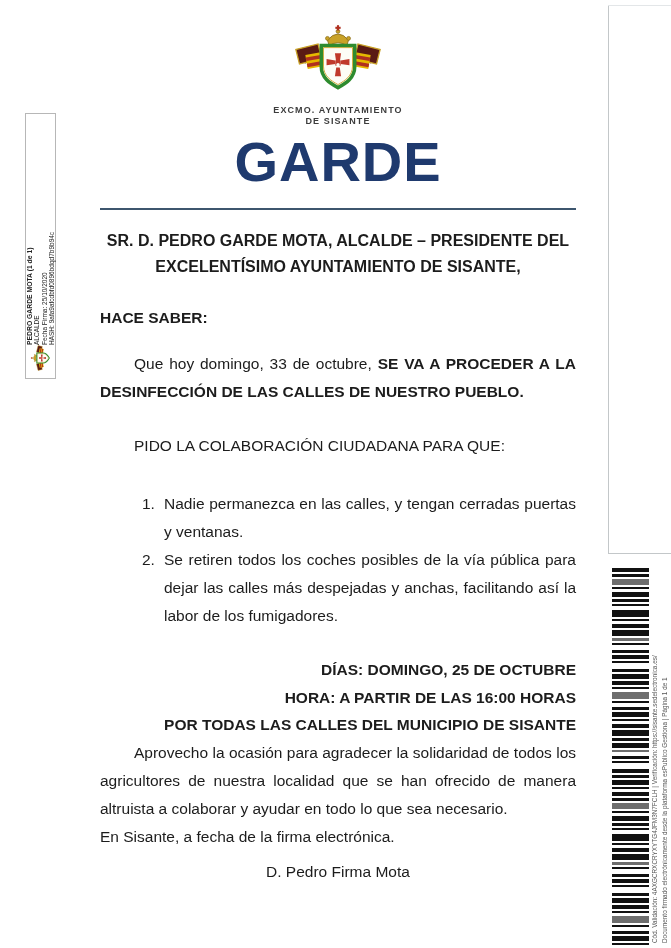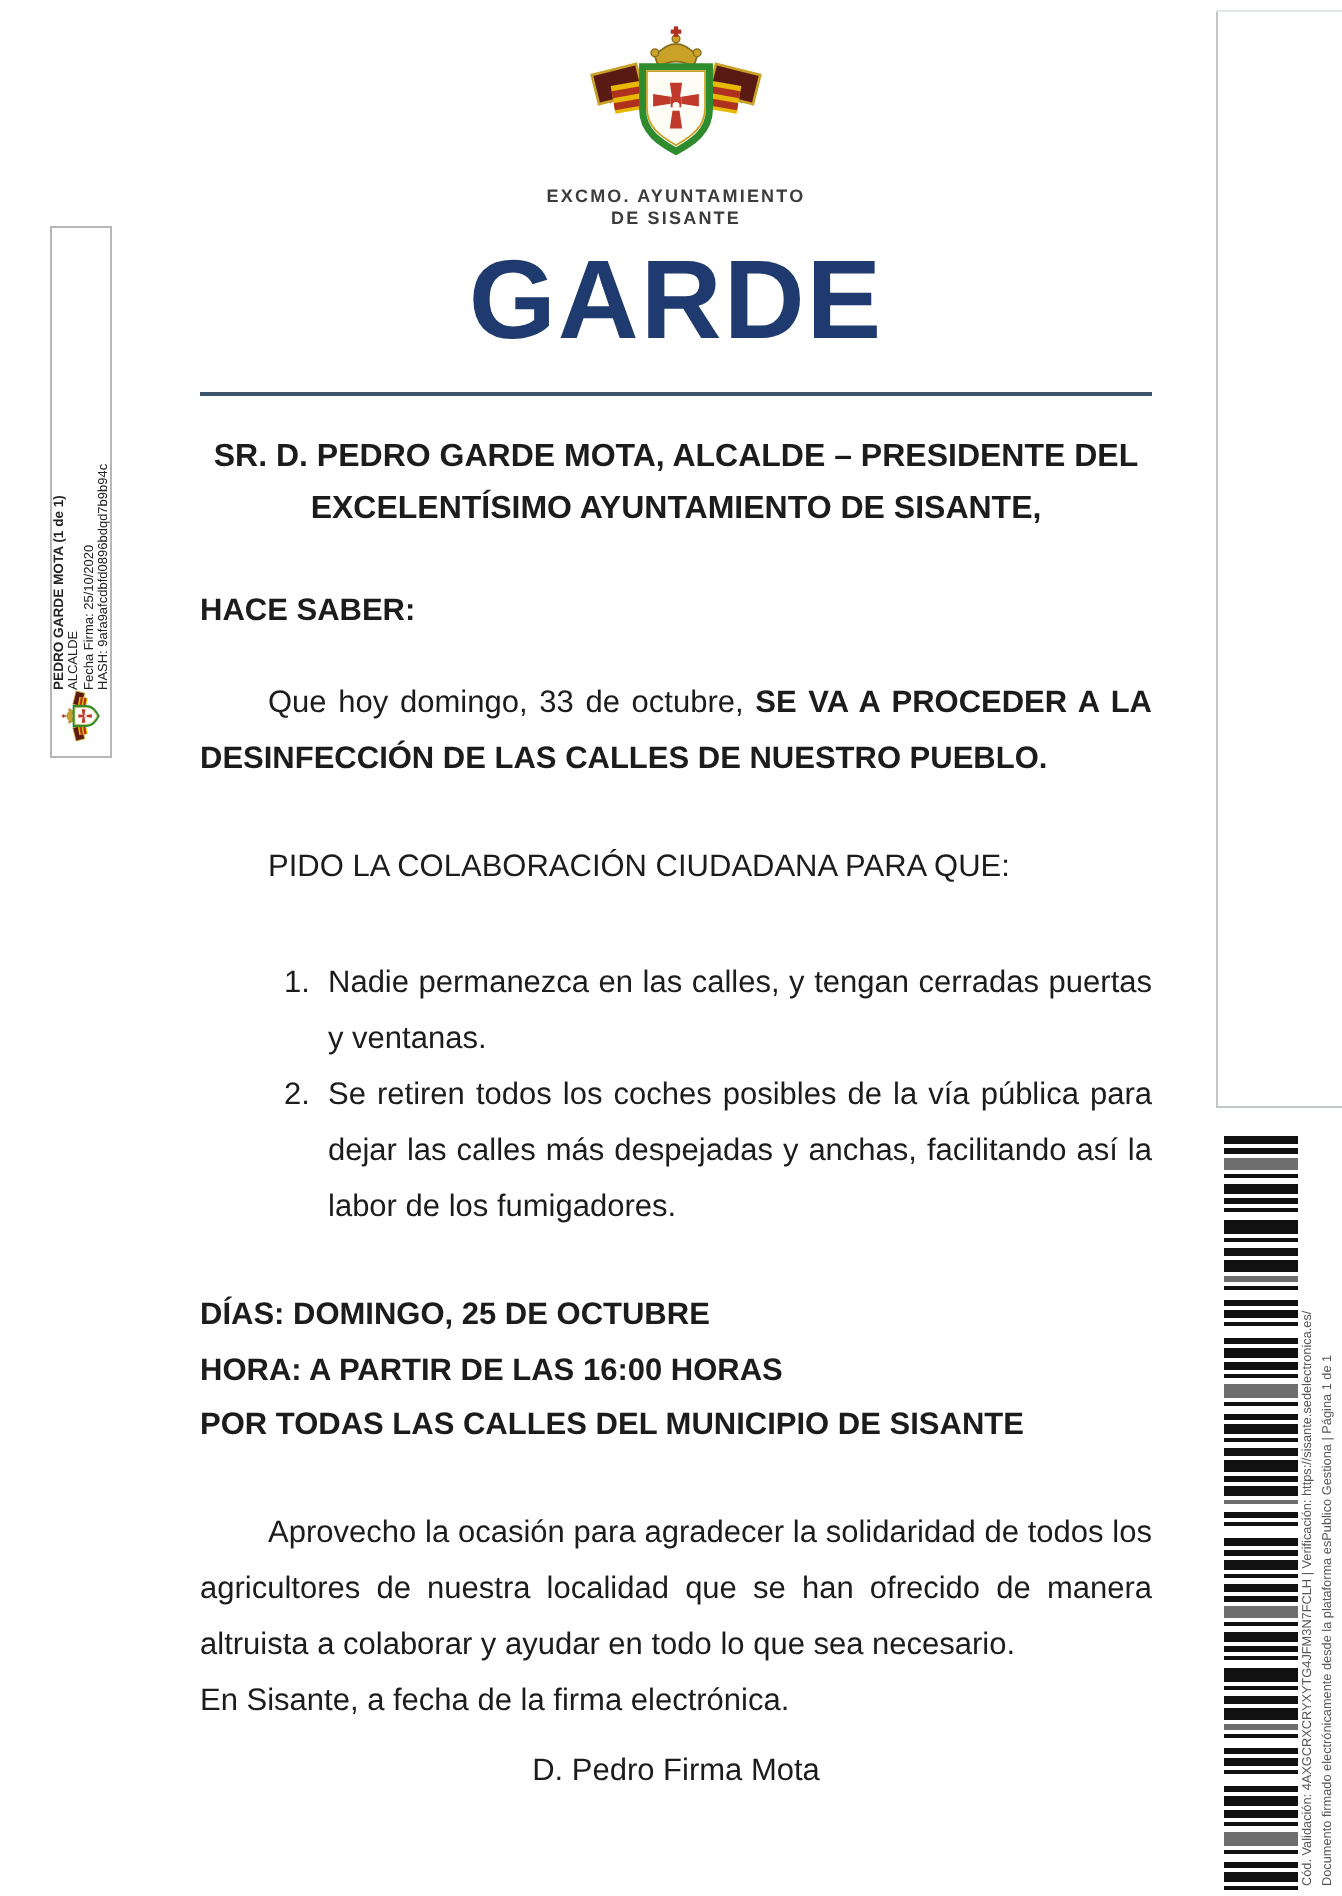--- a/index.html
+++ b/index.html
@@ -8,21 +8,21 @@
     background: #ffffff;
     font-family: "Liberation Sans", sans-serif;
     color: #1c1c1c;
     overflow: hidden;
     position: relative;
   }
   .page { position: absolute; inset: 0; background: #fff; }
 
   
   .main {
-    position: absolute; left: 100px; top: 0; width: 476px;
+    position: absolute; left: 100px; top: 12px; width: 476px;
     font-size: 15.5px; line-height: 28px;
   }
   .crest-wrap { text-align: center; padding-top: 7px; line-height: 0; }
   .org-caption {
     margin-top: 5px; text-align: center;
     font-size: 9px; letter-spacing: 1.1px; line-height: 11px; color: #3c3c3c;
     font-weight: bold;
   }
   .doc-title {
     margin-top: 5px; text-align: center;
@@ -38,22 +38,22 @@
     font-weight: bold; font-size: 16px; line-height: 26px;
   }
   .hace-saber { margin-top: 24px; font-weight: bold; }
   .para { text-align: justify; }
   .para.indent { text-indent: 34px; }
   .p1 { margin-top: 18px; }
   .pido { margin-top: 26px; }
   .num-list { margin-top: 30px; }
   .num-item { position: relative; padding-left: 64px; text-align: justify; }
   .num-item .num { position: absolute; left: 42px; }
-  .bold-block { margin-top: 26px; font-weight: bold; line-height: 27.5px; }
-  .closing { margin-top: 26px; }
+  .bold-block { margin-top: 26px; font-weight: bold; line-height: 27.5px; text-align: right; }
+  .closing { }
   .place-line { text-align: left; }
   .signer-name { margin-top: 7px; text-align: center; }
 
   
   .sig-box {
     position: absolute; left: 25px; top: 113px;
     width: 29px; height: 264px;
     border: 1px solid #b7b7b7; background: #fff;
   }
   .sig-rot {

